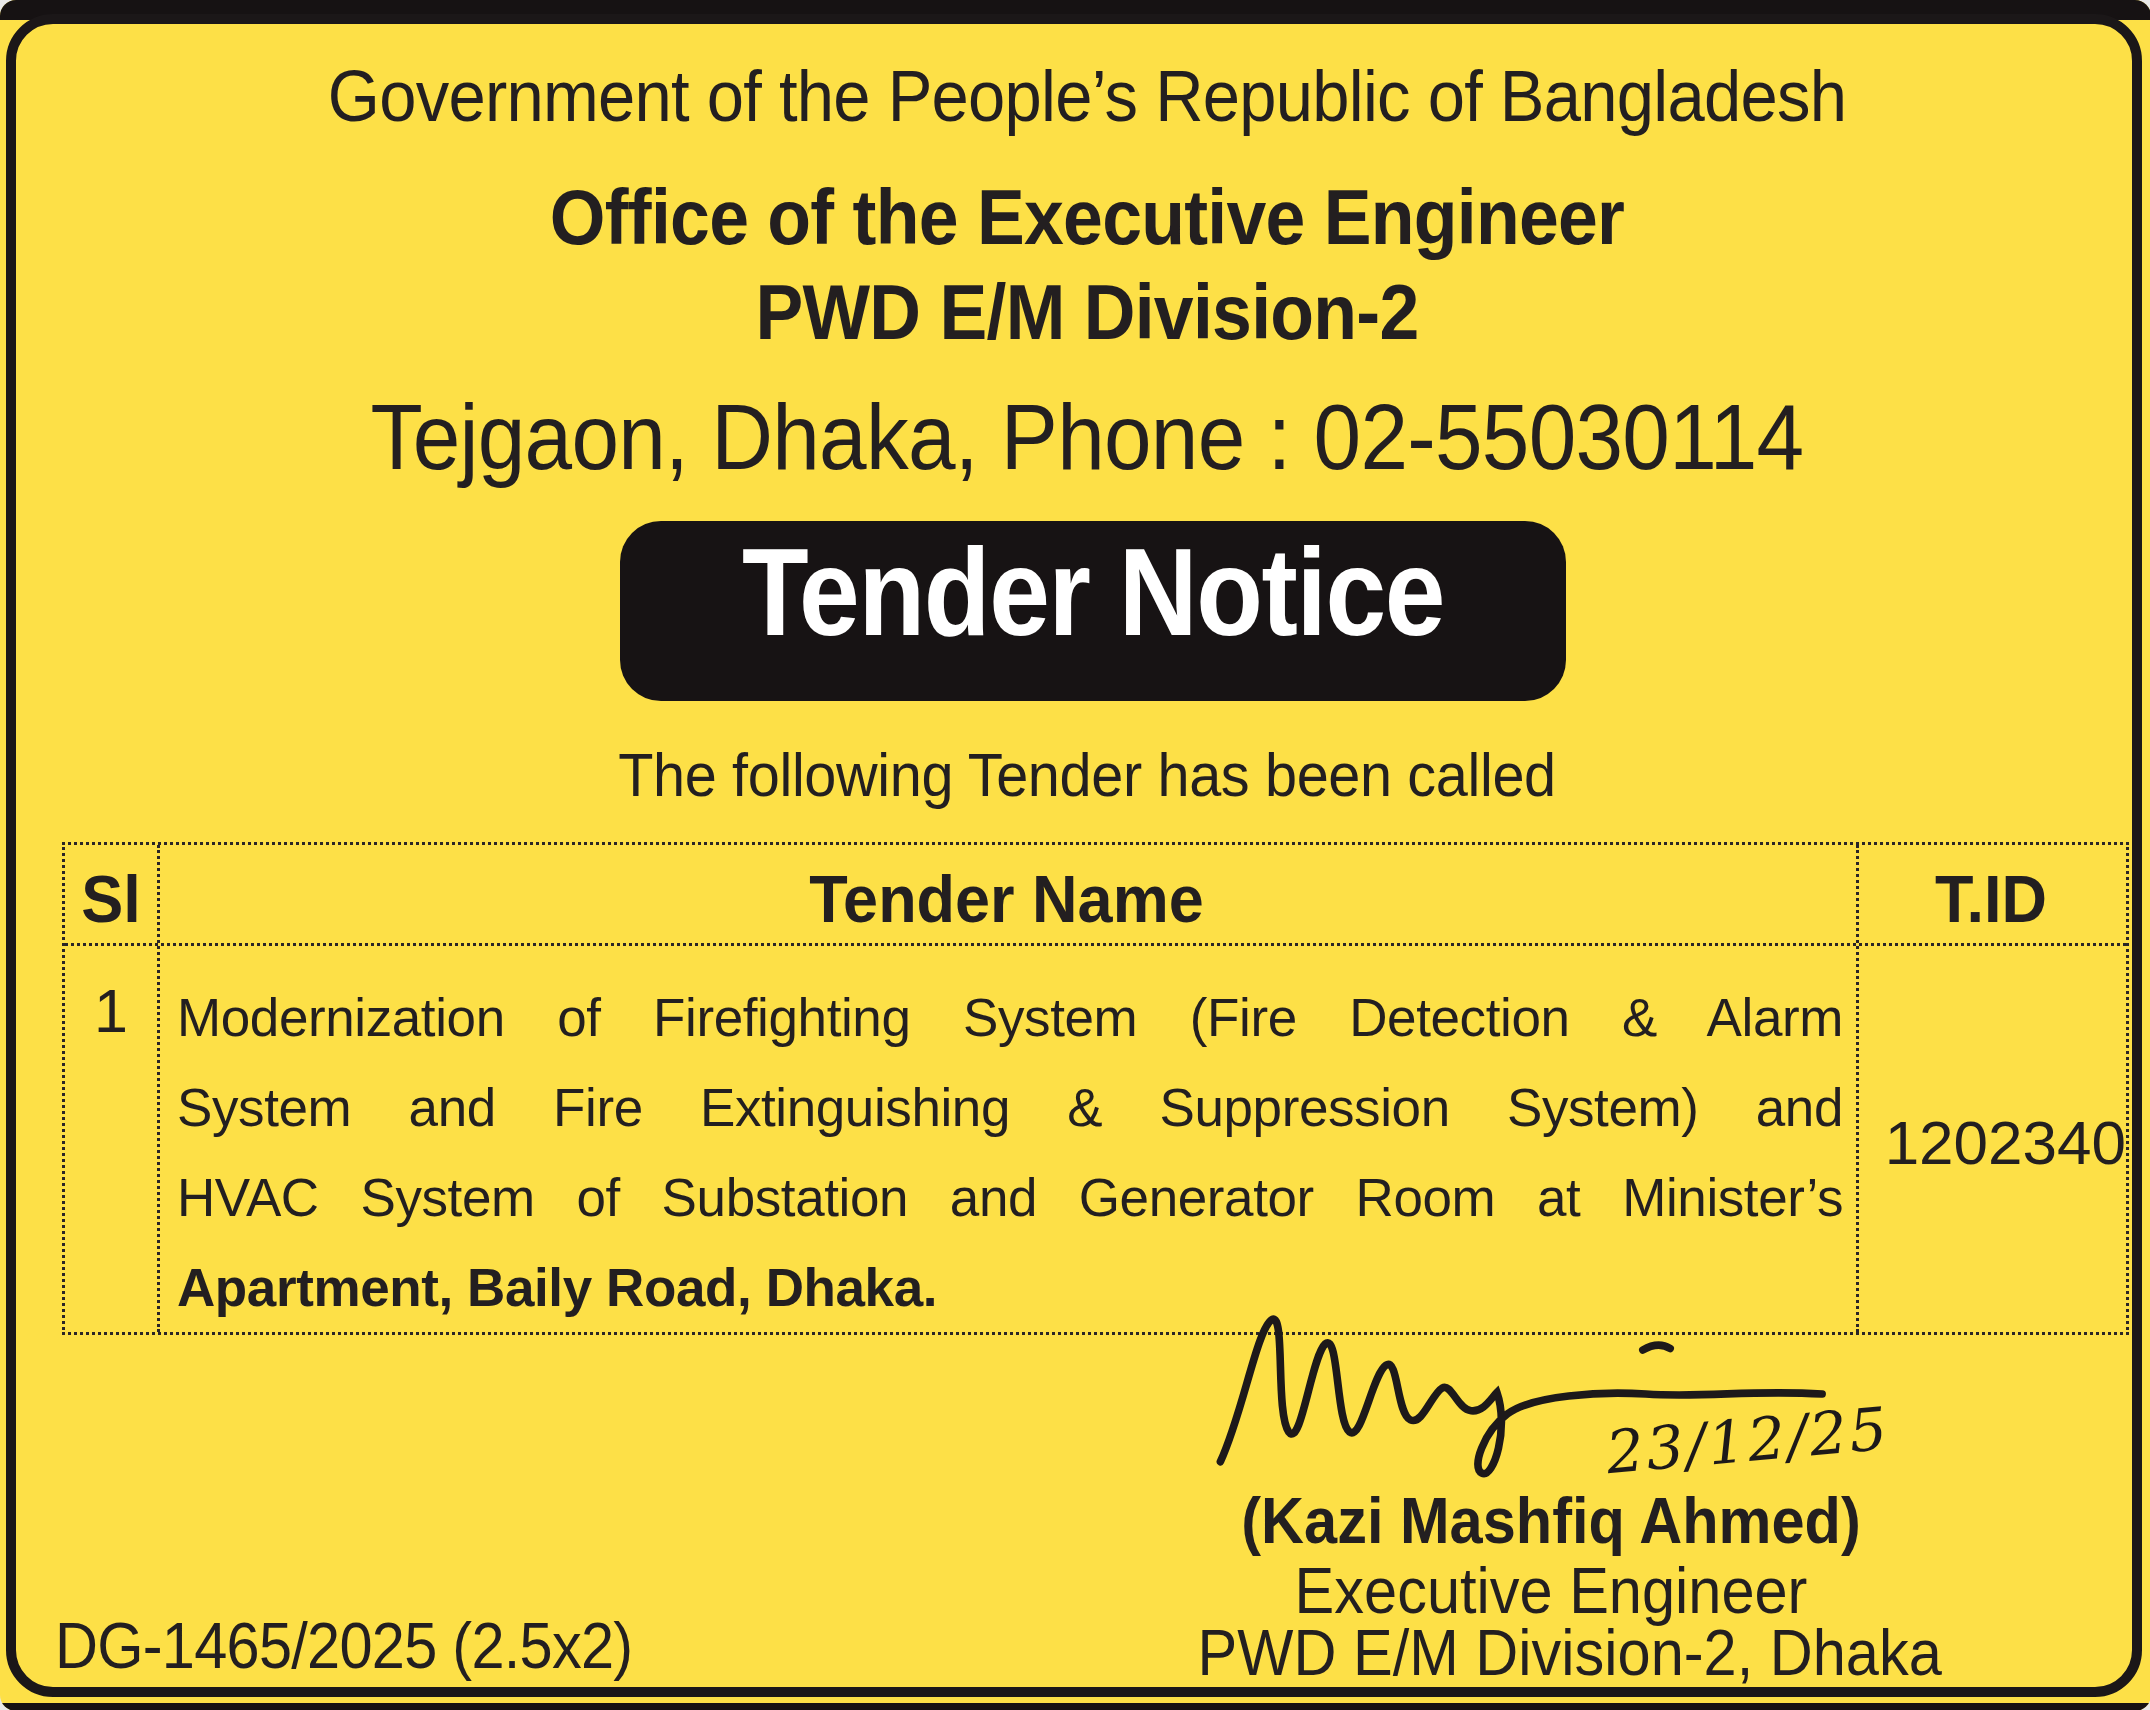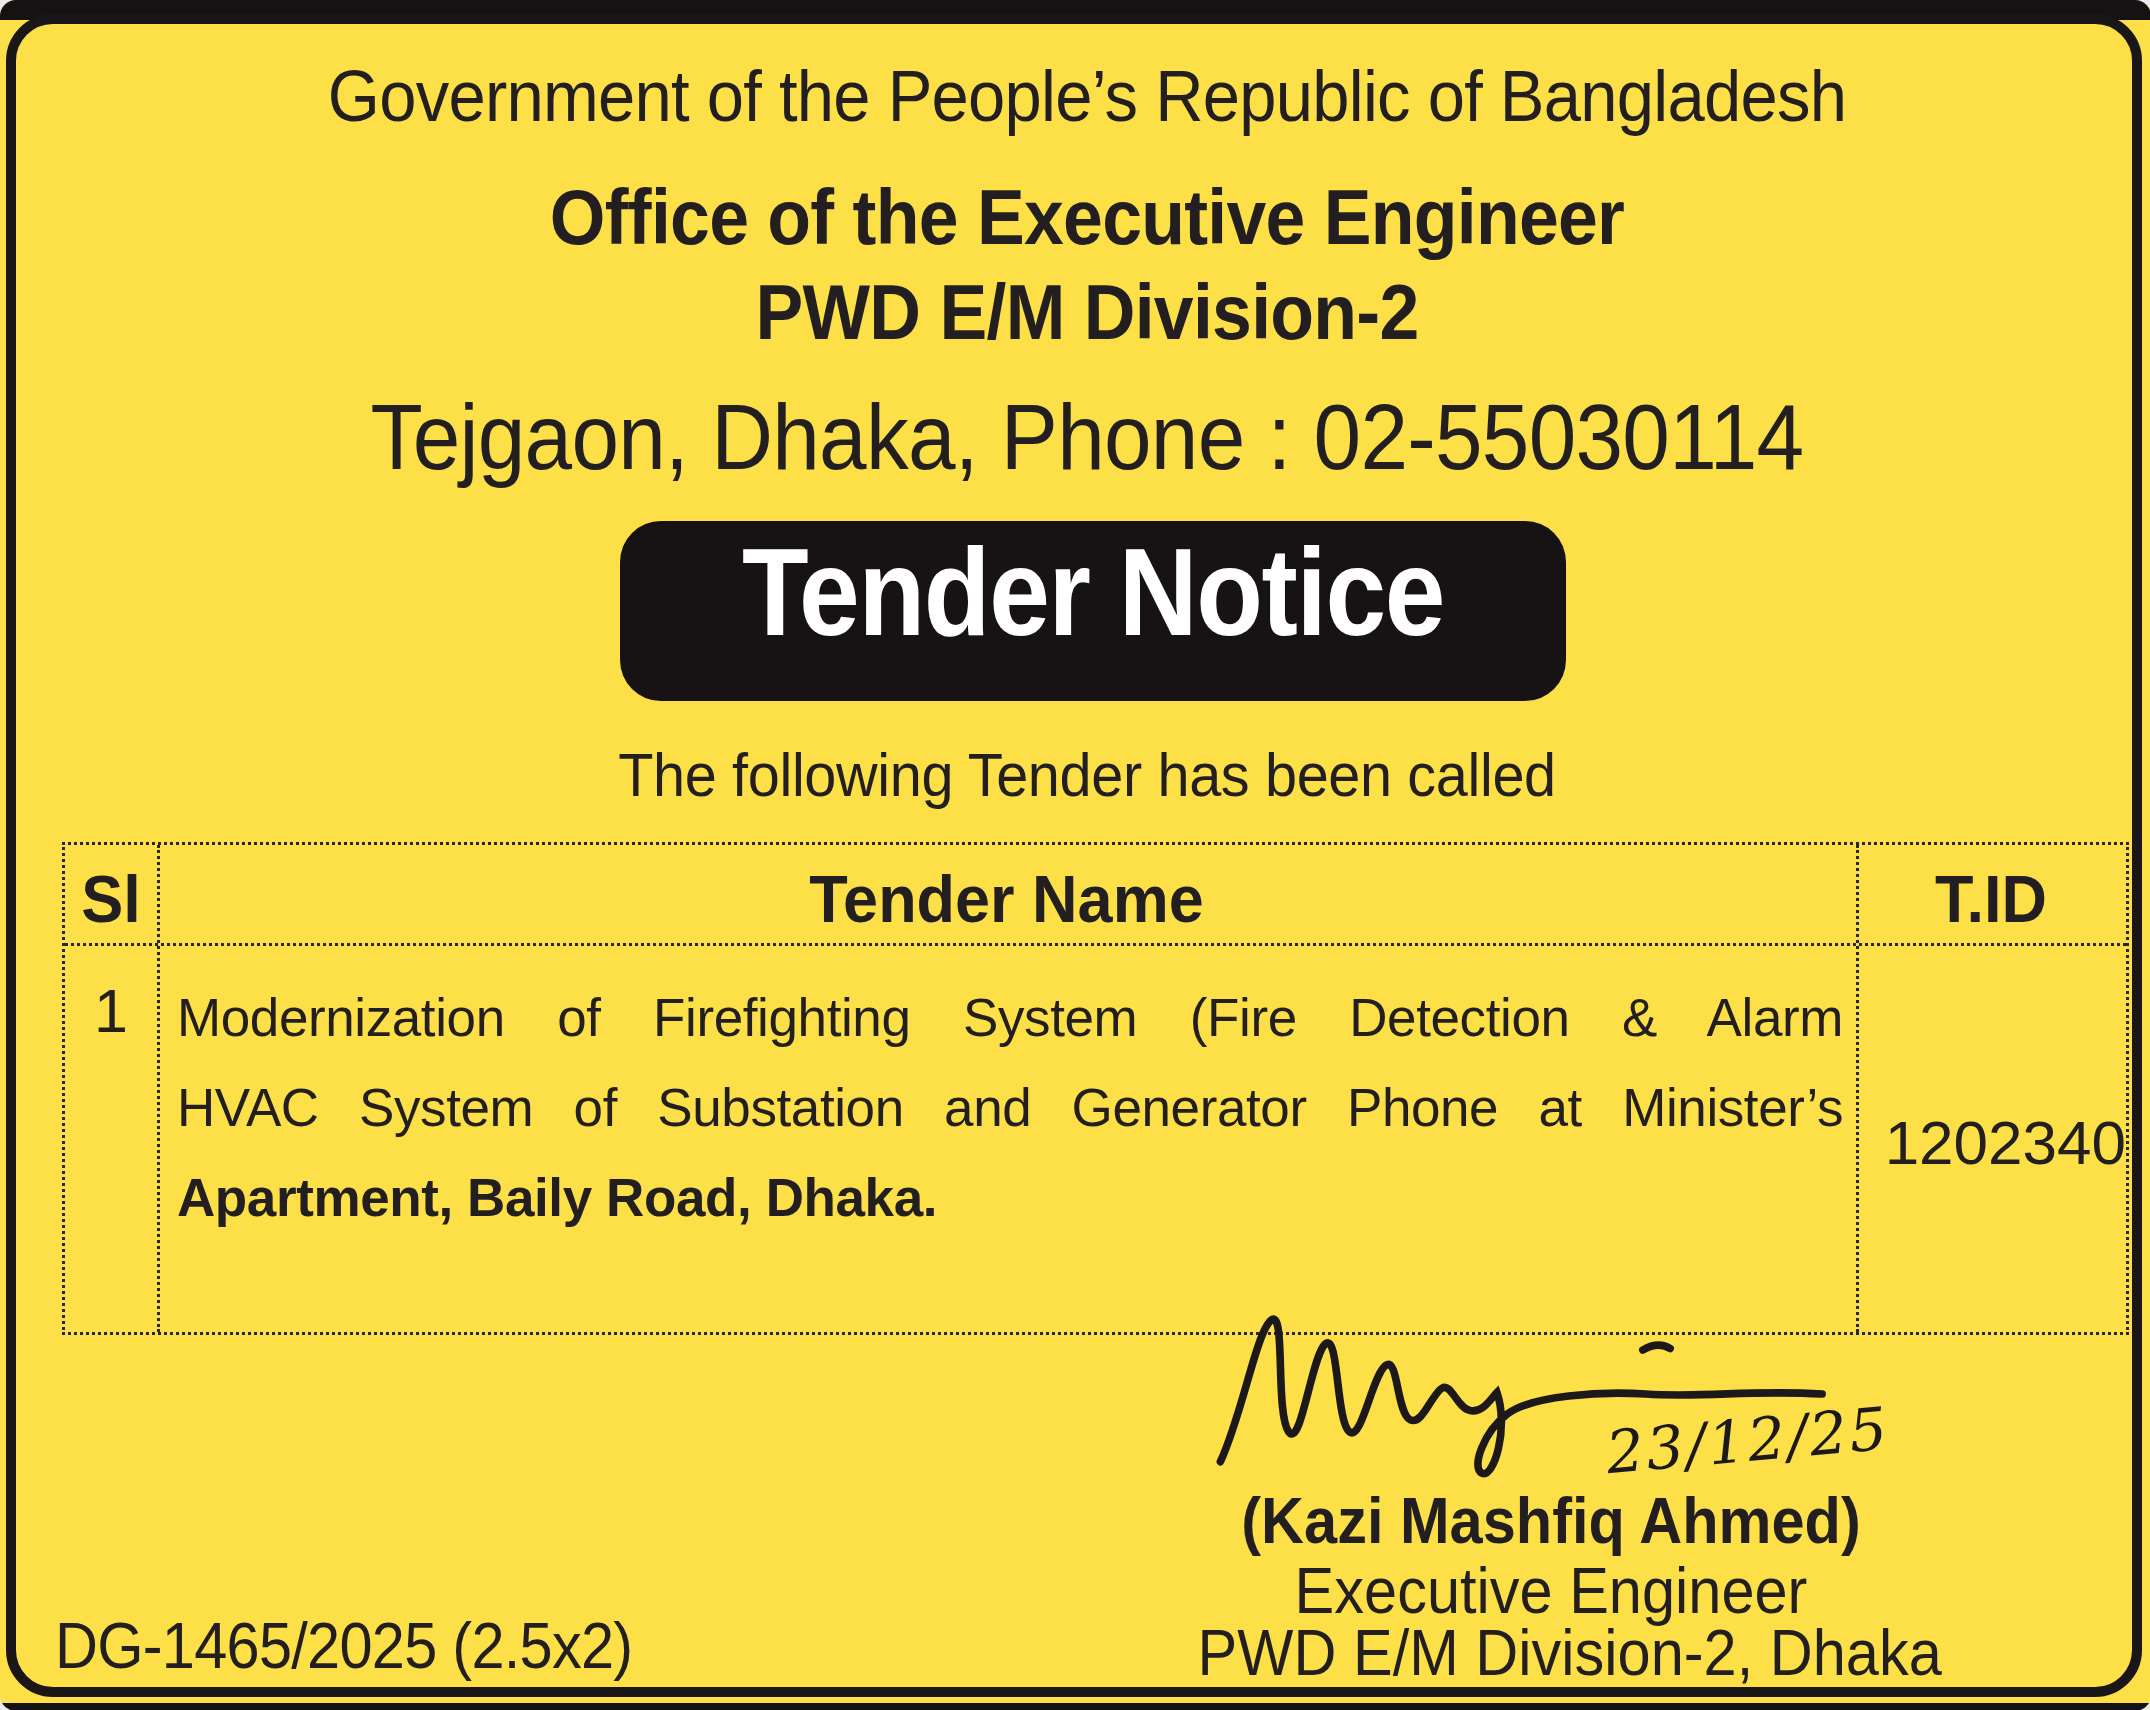--- a/index.html
+++ b/index.html
@@ -115,21 +115,22 @@
     <div id="hdiv"></div>
 
     <div id="col-header-sl" class="hcell">Sl</div>
     <div id="col-header-name" class="hcell">Tender Name</div>
     <div id="col-header-tid" class="hcell">T.ID</div>
 
     <div id="row-sl">1</div>
 
     <div id="row-tender-name">
       <span class="tline">Modernization of Firefighting System (Fire Detection &amp; Alarm</span>
-      <span class="tline">HVAC System of Substation and Generator Phone at Minister’s</span>
+      <span class="tline">System and Fire Extinguishing &amp; Suppression System) and</span>
+      <span class="tline">HVAC System of Substation and Generator Room at Minister’s</span>
       <span class="tline last">Apartment, Baily Road, Dhaka.</span>
     </div>
 
     <div id="row-tid">1202340</div>
   </div>
 
   <svg id="signature-svg" viewBox="0 0 870 280">
     <g fill="none" stroke="#1d191a" stroke-width="10" stroke-linecap="round">
       <path d="M 40 235 C 70 170 88 60 108 48 C 126 38 112 170 130 196 C 146 218 160 96 178 80 C 196 64 192 182 210 196 C 226 208 240 120 258 108 C 274 97 272 172 290 180 C 306 187 318 146 332 138 C 344 131 352 166 370 168 C 386 170 396 152 404 144 C 420 190 400 258 384 250 C 370 243 386 196 418 172 C 450 148 540 142 600 146 C 680 151 740 140 832 146"></path>
       <path d="M 596 88 C 610 80 622 80 632 86"></path>

